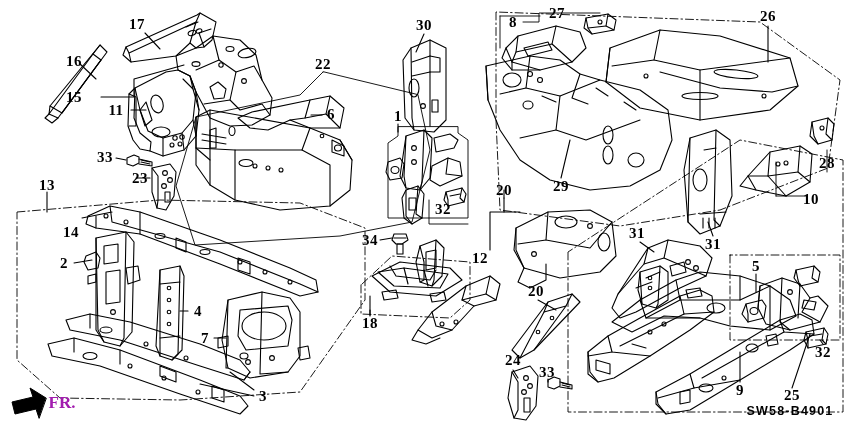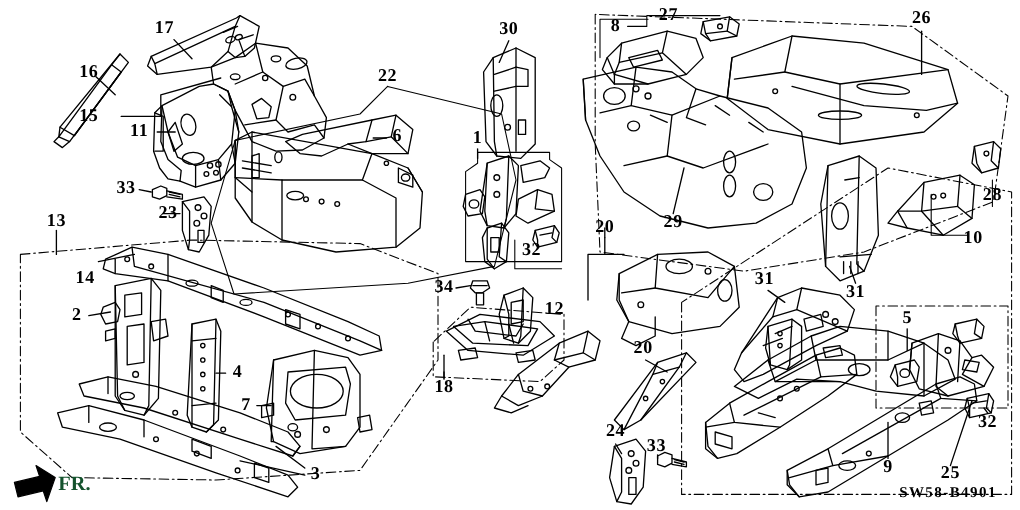--- a/index.html
+++ b/index.html
@@ -17,34 +17,34 @@
     font-size:15px;
     font-weight:700;
     color:#000;
     line-height:1;
     white-space:nowrap;
     transform:translate(-50%,-50%);
     letter-spacing:0.5px;
   }
   .partno{
     position:absolute;
-    font-family:Liberation Serif, serif;
+    font-family:Liberation Sans, sans-serif;
     font-size:12.5px;
     font-weight:700;
     color:#000;
     letter-spacing:1.2px;
     white-space:nowrap;
     transform:translate(-50%,-50%);
   }
   .frlabel{
     position:absolute;
     font-family:"Liberation Serif", serif;
     font-size:17px;
     font-weight:700;
-    color:#14532d;
+    color:#a21caf;
     white-space:nowrap;
     transform:translate(-50%,-50%);
   }
 </style>
 </head>
 <body>
 
 <div id="stage">
 
   <svg id="artboard" viewBox="0 0 850 425" xmlns="http://www.w3.org/2000/svg">
@@ -584,21 +584,21 @@
   <div class="lbl" style="left:140px;top:178px">23</div>
   <div class="lbl" style="left:561px;top:186px">29</div>
   <div class="lbl" style="left:827px;top:163px">28</div>
   <div class="lbl" style="left:811px;top:199px">10</div>
   <div class="lbl" style="left:443px;top:209px">32</div>
   <div class="lbl" style="left:47px;top:185px">13</div>
   <div class="lbl" style="left:71px;top:232px">14</div>
   <div class="lbl" style="left:504px;top:190px">20</div>
   <div class="lbl" style="left:370px;top:240px">34</div>
   <div class="lbl" style="left:64px;top:263px">2</div>
-  <div class="lbl" style="left:462px;top:258px">12</div>
+  <div class="lbl" style="left:480px;top:258px">12</div>
   <div class="lbl" style="left:637px;top:233px">31</div>
   <div class="lbl" style="left:713px;top:244px">31</div>
   <div class="lbl" style="left:756px;top:266px">5</div>
   <div class="lbl" style="left:198px;top:311px">4</div>
   <div class="lbl" style="left:370px;top:323px">18</div>
   <div class="lbl" style="left:536px;top:291px">20</div>
   <div class="lbl" style="left:205px;top:338px">7</div>
   <div class="lbl" style="left:823px;top:352px">32</div>
   <div class="lbl" style="left:513px;top:360px">24</div>
   <div class="lbl" style="left:547px;top:372px">33</div>

